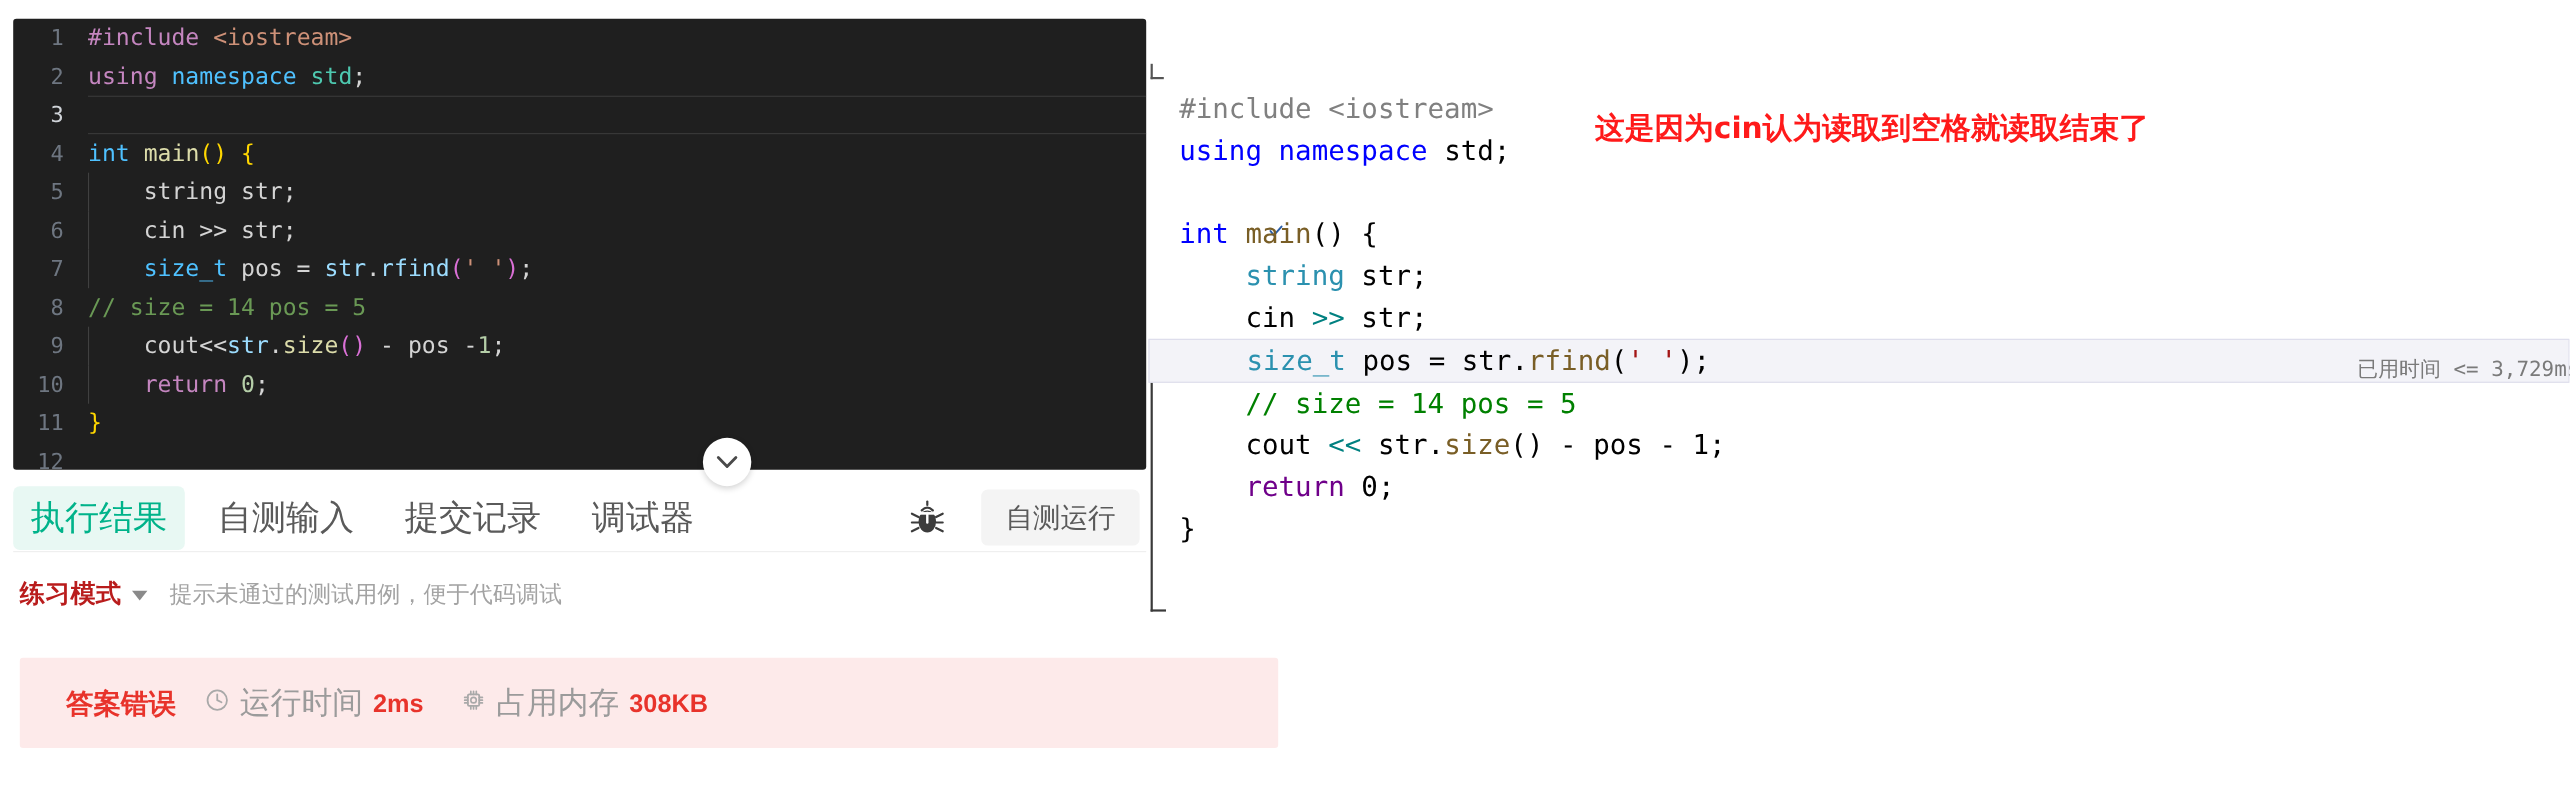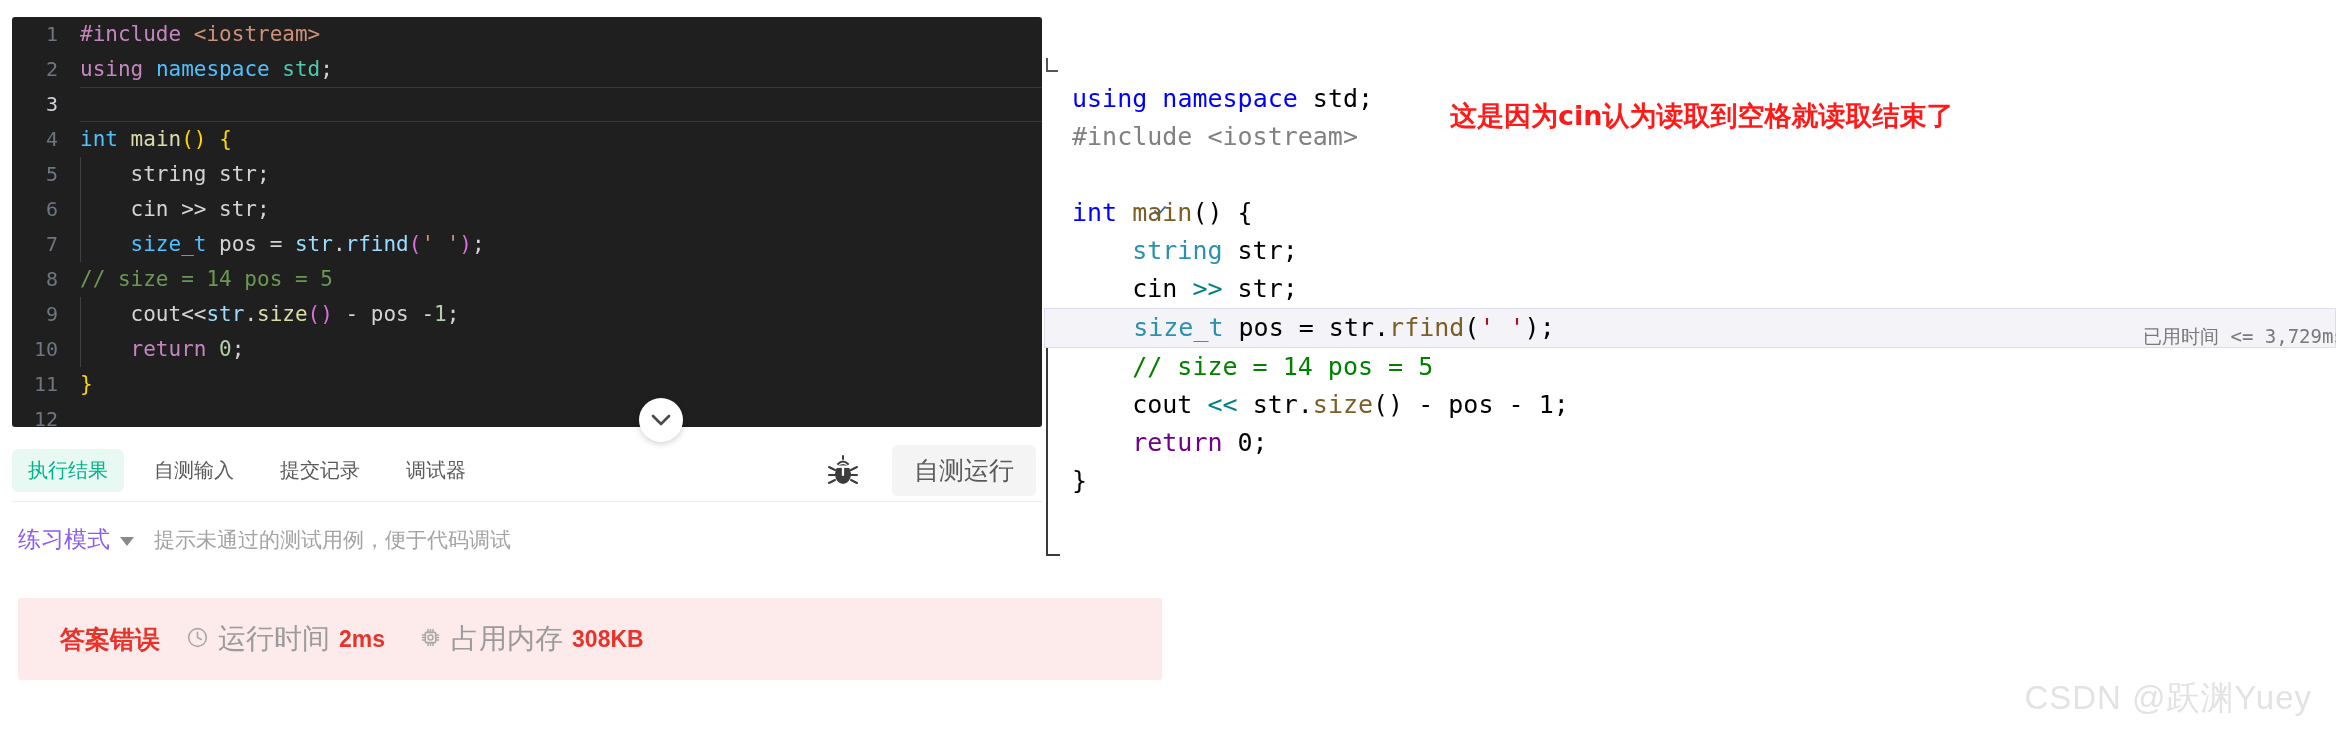--- a/index.html
+++ b/index.html
@@ -97,21 +97,21 @@
   
   .tabrow {
     position: absolute;
     left: 12px; top: 440px;
     width: 1030px; height: 62px;
     border-bottom: 1px solid #eeeeee;
     display: flex;
     align-items: center;
   }
   .tab {
-    font-size: 20px;
+    font-size: 31px;
     color: #5a5a5a;
     padding: 8px 16px;
     margin-right: 14px;
     border-radius: 6px;
     cursor: pointer;
     white-space: nowrap;
   }
   .tab.active {
     color: #00b38a;
     background: #e8f8f3;
@@ -138,22 +138,22 @@
   
   .mode-row {
     position: absolute;
     left: 18px; top: 524px;
     display: flex;
     align-items: center;
     gap: 10px;
   }
   .mode-label {
     font-size: 23px;
-    font-weight: normal;
-    color: #8b5cf6;
+    font-weight: bold;
+    color: #b91c1c;
   }
   .caret-down {
     width: 0; height: 0;
     border-left: 7px solid transparent;
     border-right: 7px solid transparent;
     border-top: 9px solid #8a8a8a;
     margin-top: 4px;
     cursor: pointer;
   }
   .mode-hint {
@@ -397,26 +397,26 @@
 
     <div class="vs-bracket"></div>
     <div class="vs-bracket2"></div>
 
     <div class="red-note">这是因为cin认为读取到空格就读取结束了</div>
 
     <div class="vs-code">
 
       <div class="vs-line">
         <span class="gl"></span>
+        <span><span class="v-pre">#include &lt;iostream&gt;</span></span>
+      </div>
+
+      <div class="vs-line">
+        <span class="gl"></span>
         <span><span class="v-kw">using</span><span class="v-plain"> </span><span class="v-kw">namespace</span><span class="v-plain"> std;</span></span>
-      </div>
-
-      <div class="vs-line">
-        <span class="gl"></span>
-        <span><span class="v-pre">#include &lt;iostream&gt;</span></span>
       </div>
 
       <div class="vs-line">
         <span class="gl"></span>
         <span></span>
       </div>
 
       <div class="vs-line">
         <span class="gl">
           <svg width="16" height="16" viewBox="0 0 16 16" aria-hidden="true">
@@ -458,14 +458,13 @@
       </div>
 
       <div class="vs-line">
         <span class="gl"></span>
         <span><span class="v-plain">}</span></span>
       </div>
     </div>
 
   </div>
 
-  <div class="watermark">CSDN @跃渊Yuey</div>
 </div>
 
 </body></html>

